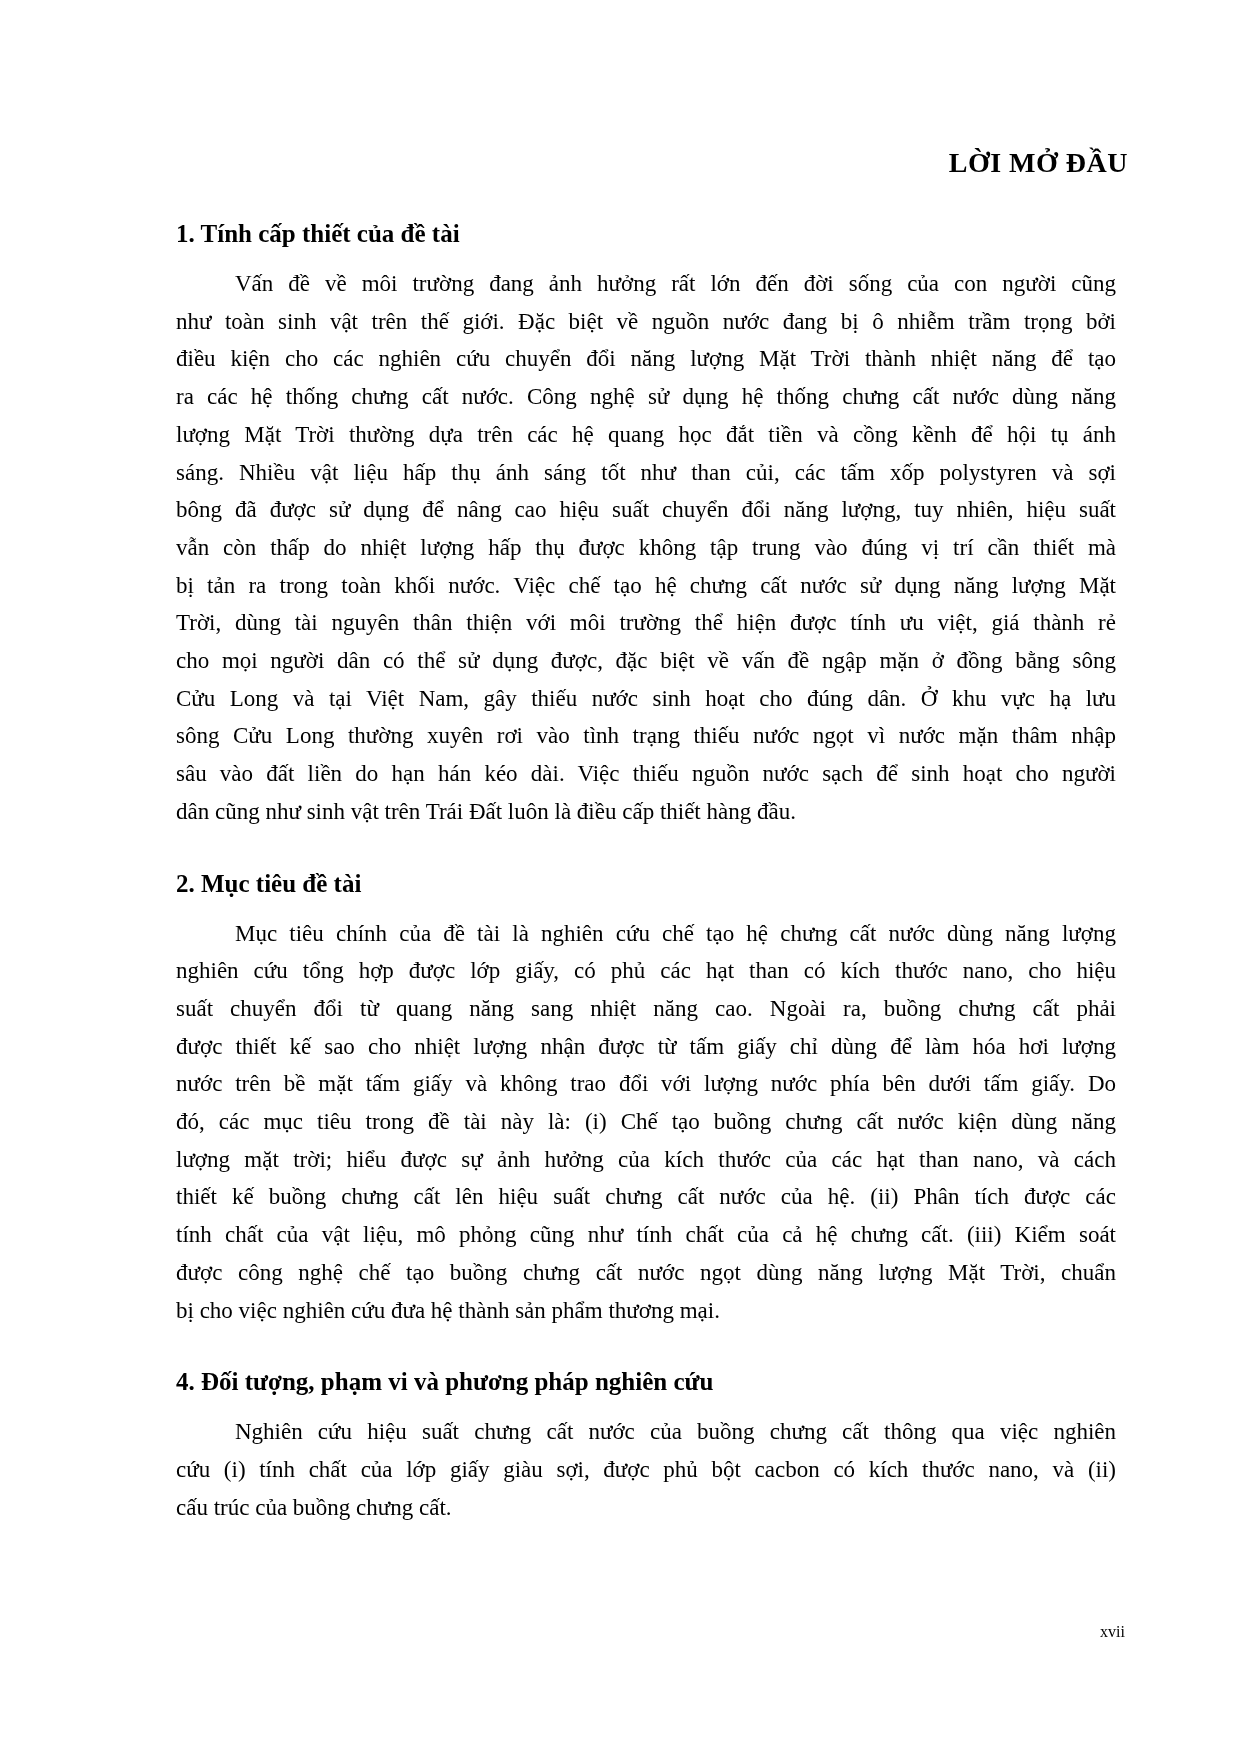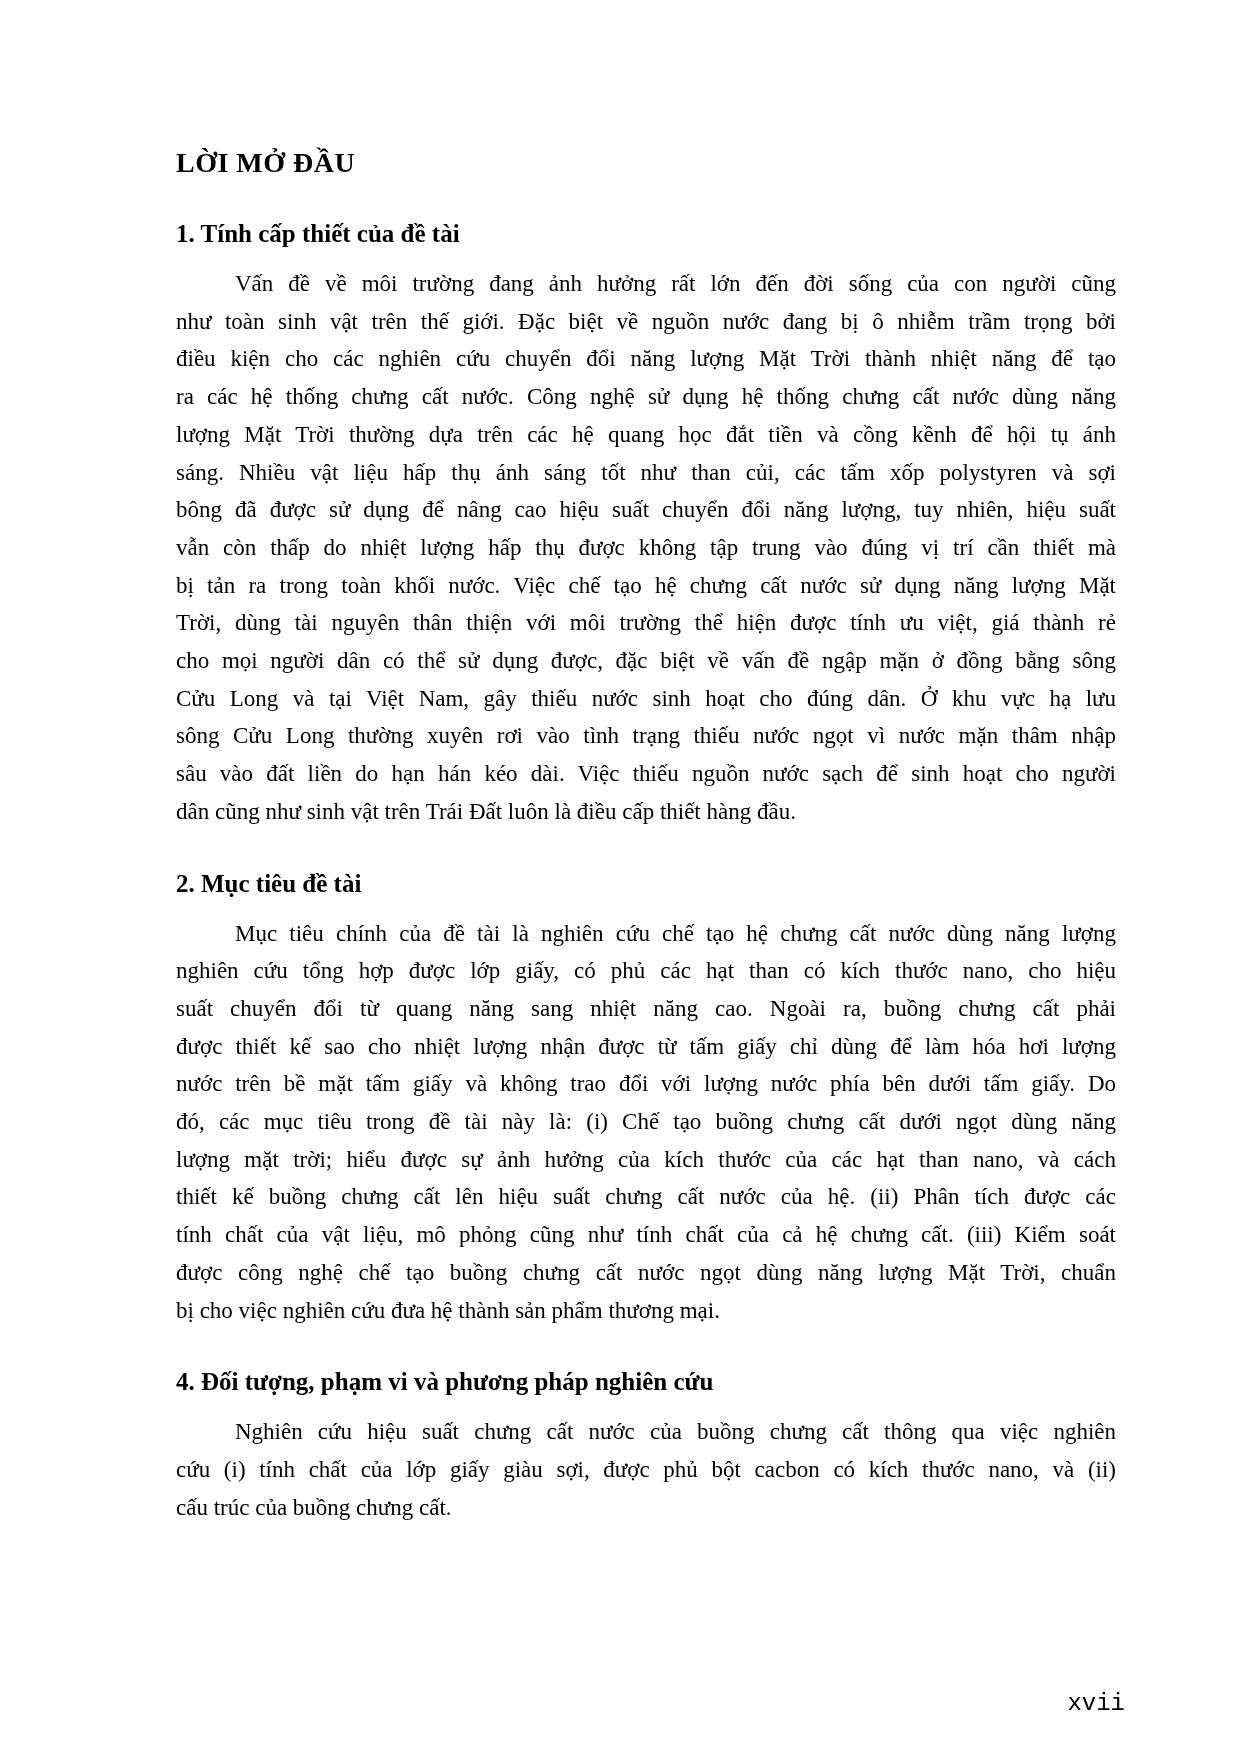--- a/index.html
+++ b/index.html
@@ -17,21 +17,21 @@
     box-sizing: border-box;
     padding: 0 112px 0 176px;
     overflow: hidden;
   }
   .doc-title {
     margin: 0;
     padding-top: 145px;
     font-size: 28px;
     line-height: 36px;
     font-weight: bold;
-    text-align: left;
+    text-align: right;
     letter-spacing: 0.5px;
   }
   .section-heading {
     margin: 36px 0 0 0;
     font-size: 25px;
     line-height: 34px;
     font-weight: bold;
   }
   .section:first-child .section-heading {
   }
@@ -46,24 +46,24 @@
     white-space: normal;
   }
   .line.first {
     text-indent: 59px;
   }
   .line.last {
     text-align-last: left;
   }
   .page-number {
     position: absolute;
-    top: 1692px;
+    top: 1620px;
     right: 115px;
-    font-family: Liberation Mono, monospace;
-    font-size: 24px;
+    font-family: Liberation Serif, serif;
+    font-size: 16px;
     line-height: 24px;
   }
 </style>
 </head>
 <body>
 
 <div class="page">
   <h1 class="doc-title">LỜI MỞ ĐẦU</h1>
 
   <div id="sections">
@@ -88,21 +88,21 @@
         </div>
       </section>
       <section class="section">
         <h2 class="section-heading">2. Mục tiêu đề tài</h2>
         <div class="para">
           <div class="line first">Mục tiêu chính của đề tài là nghiên cứu chế tạo hệ chưng cất nước dùng năng lượng</div>
           <div class="line">nghiên cứu tổng hợp được lớp giấy, có phủ các hạt than có kích thước nano, cho hiệu</div>
           <div class="line">suất chuyển đổi từ quang năng sang nhiệt năng cao. Ngoài ra, buồng chưng cất phải</div>
           <div class="line">được thiết kế sao cho nhiệt lượng nhận được từ tấm giấy chỉ dùng để làm hóa hơi lượng</div>
           <div class="line">nước trên bề mặt tấm giấy và không trao đổi với lượng nước phía bên dưới tấm giấy. Do</div>
-          <div class="line">đó, các mục tiêu trong đề tài này là: (i) Chế tạo buồng chưng cất dưới ngọt dùng năng</div>
+          <div class="line">đó, các mục tiêu trong đề tài này là: (i) Chế tạo buồng chưng cất nước kiện dùng năng</div>
           <div class="line">lượng mặt trời; hiểu được sự ảnh hưởng của kích thước của các hạt than nano, và cách</div>
           <div class="line">thiết kế buồng chưng cất lên hiệu suất chưng cất nước của hệ. (ii) Phân tích được các</div>
           <div class="line">tính chất của vật liệu, mô phỏng cũng như tính chất của cả hệ chưng cất. (iii) Kiểm soát</div>
           <div class="line">được công nghệ chế tạo buồng chưng cất nước ngọt dùng năng lượng Mặt Trời, chuẩn</div>
           <div class="line last">bị cho việc nghiên cứu đưa hệ thành sản phẩm thương mại.</div>
         </div>
       </section>
       <section class="section">
         <h2 class="section-heading">4. Đối tượng, phạm vi và phương pháp nghiên cứu</h2>
         <div class="para">

